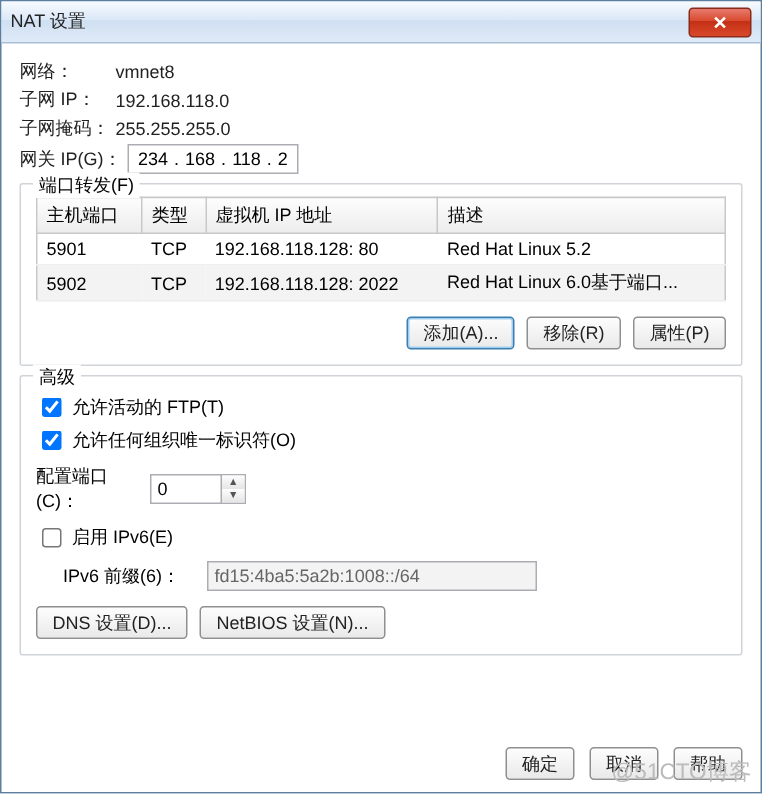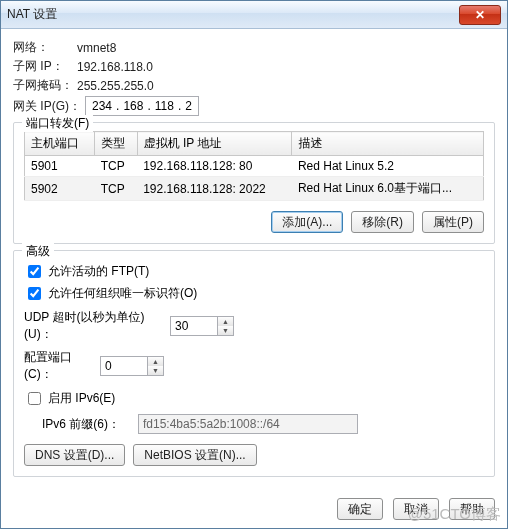--- a/index.html
+++ b/index.html
@@ -113,30 +113,20 @@
 
       <div class="chk-row">
         <input type="checkbox" checked="" style="">
         <span>允许活动的 FTP(T)</span>
       </div>
       <div class="chk-row">
         <input type="checkbox" checked="" style="">
         <span>允许任何组织唯一标识符(O)</span>
       </div>
 
-      <div class="udp-row">
-        <span class="lbl">UDP 超时(以秒为单位)(U)：</span>
-        <span class="spin">
-          <input value="30" style="">
-          <span class="arrows">
-            <button>▲</button>
-            <button>▼</button>
-          </span>
-        </span>
-      </div>
 
       <div class="cfg-row">
         <span class="lbl">配置端口(C)：</span>
         <span class="spin">
           <input value="0" style="">
           <span class="arrows">
             <button>▲</button>
             <button>▼</button>
           </span>
         </span>

